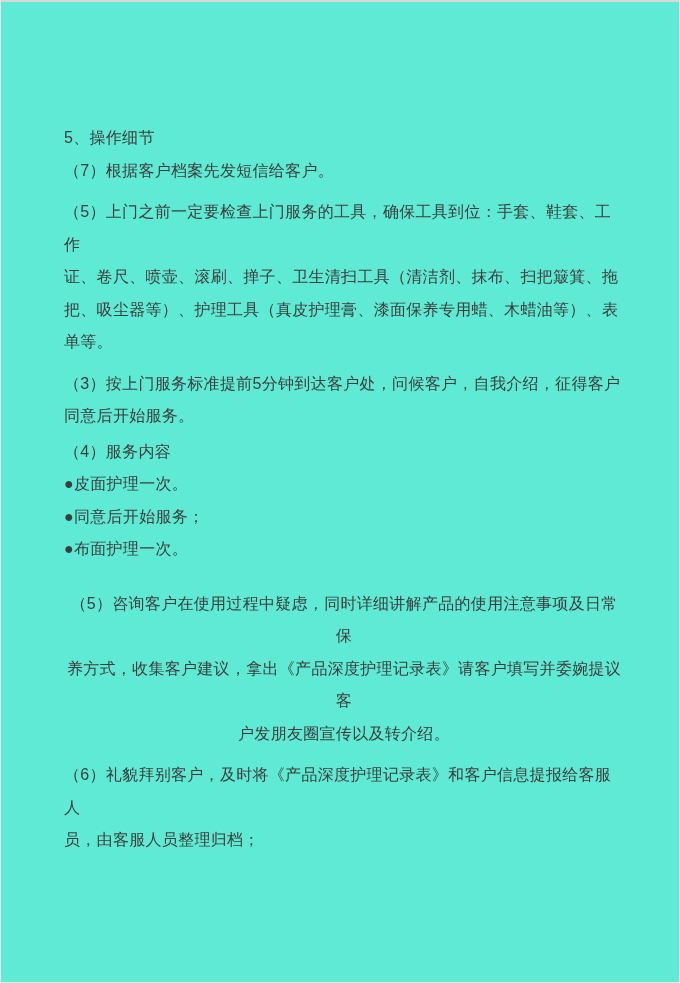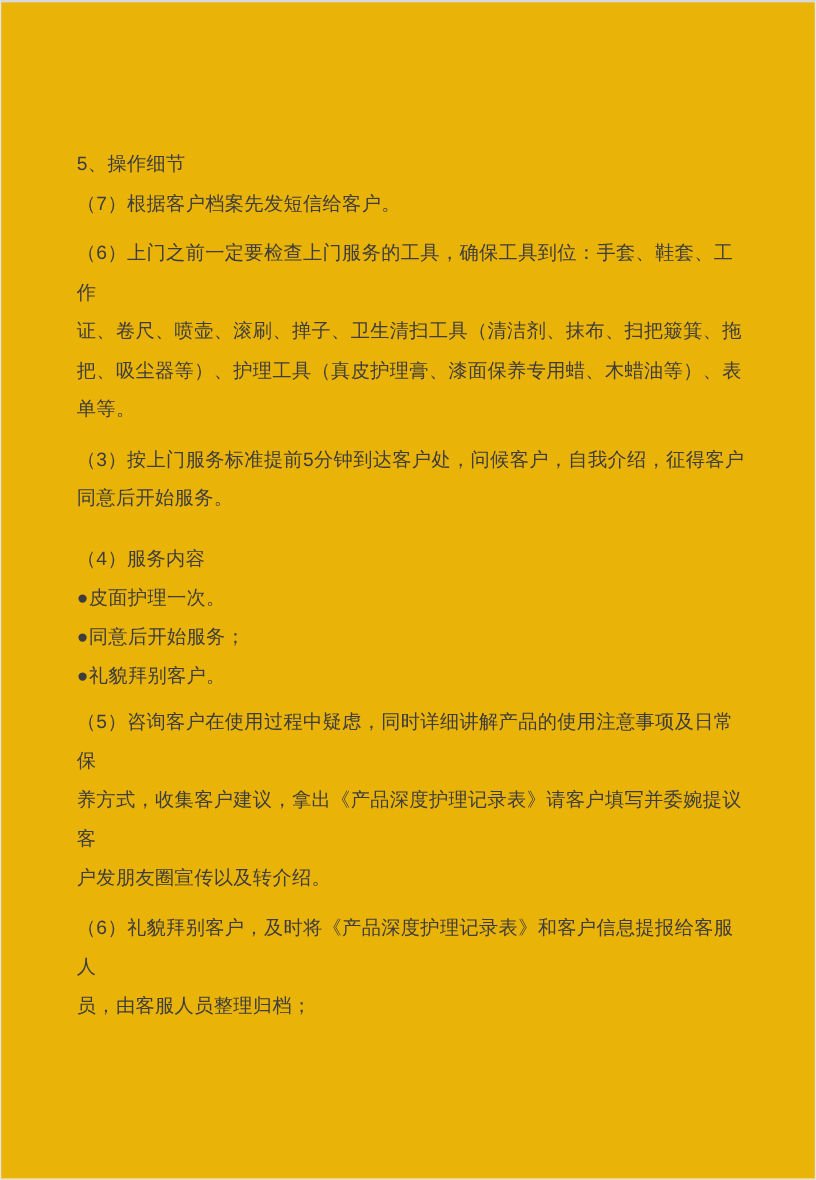--- a/index.html
+++ b/index.html
@@ -5,21 +5,21 @@
   html, body {
     margin: 0;
     padding: 0;
     background: #ffffff;
   }
   .page {
     position: relative;
     box-sizing: border-box;
     width: 680px;
     height: 983px;
-    background: #eab308;
+    background: #5eead4;
     border: 1px solid #e7e7e7;
     border-top: 2px solid #d8d8d8;
     overflow: hidden;
     font-family: "Liberation Sans", "DejaVu Sans", sans-serif;
   }
   .content {
     position: absolute;
     left: 63px;
     top: 120px;
     width: 560px;
@@ -27,40 +27,40 @@
     line-height: 32.5px;
     color: #3d3d3d;
     letter-spacing: 0.3px;
   }
   .block {
     white-space: pre-line;
     margin: 0;
   }
   .mt9  { margin-top: 9px; }
   .mt13 { margin-top: 9px; }
-  .mt18 { margin-top: 18px; }
-  .mt6  { margin-top: 6px; }
+  .mt18 { margin-top: 3px; }
+  .mt6  { margin-top: 22px; text-align: center; }
 </style>
 </head>
 <body>
 
 <div class="page">
   <div class="content">
     <div class="block">5、操作细节</div>
     <div class="block">（7）根据客户档案先发短信给客户。</div>
-    <div class="block mt9">（6）上门之前一定要检查上门服务的工具，确保工具到位：手套、鞋套、工作
+    <div class="block mt9">（5）上门之前一定要检查上门服务的工具，确保工具到位：手套、鞋套、工作
 证、卷尺、喷壶、滚刷、掸子、卫生清扫工具（清洁剂、抹布、扫把簸箕、拖
 把、吸尘器等）、护理工具（真皮护理膏、漆面保养专用蜡、木蜡油等）、表
 单等。</div>
     <div class="block mt13">（3）按上门服务标准提前5分钟到达客户处，问候客户，自我介绍，征得客户
 同意后开始服务。</div>
     <div class="block mt18">（4）服务内容</div>
     <div class="block">●皮面护理一次。</div>
     <div class="block">●同意后开始服务；</div>
-    <div class="block">●礼貌拜别客户。</div>
+    <div class="block">●布面护理一次。</div>
     <div class="block mt6">（5）咨询客户在使用过程中疑虑，同时详细讲解产品的使用注意事项及日常保
 养方式，收集客户建议，拿出《产品深度护理记录表》请客户填写并委婉提议客
 户发朋友圈宣传以及转介绍。</div>
     <div class="block mt13">（6）礼貌拜别客户，及时将《产品深度护理记录表》和客户信息提报给客服人
 员，由客服人员整理归档；</div>
 
   </div>
 </div>
 
 </body></html>

